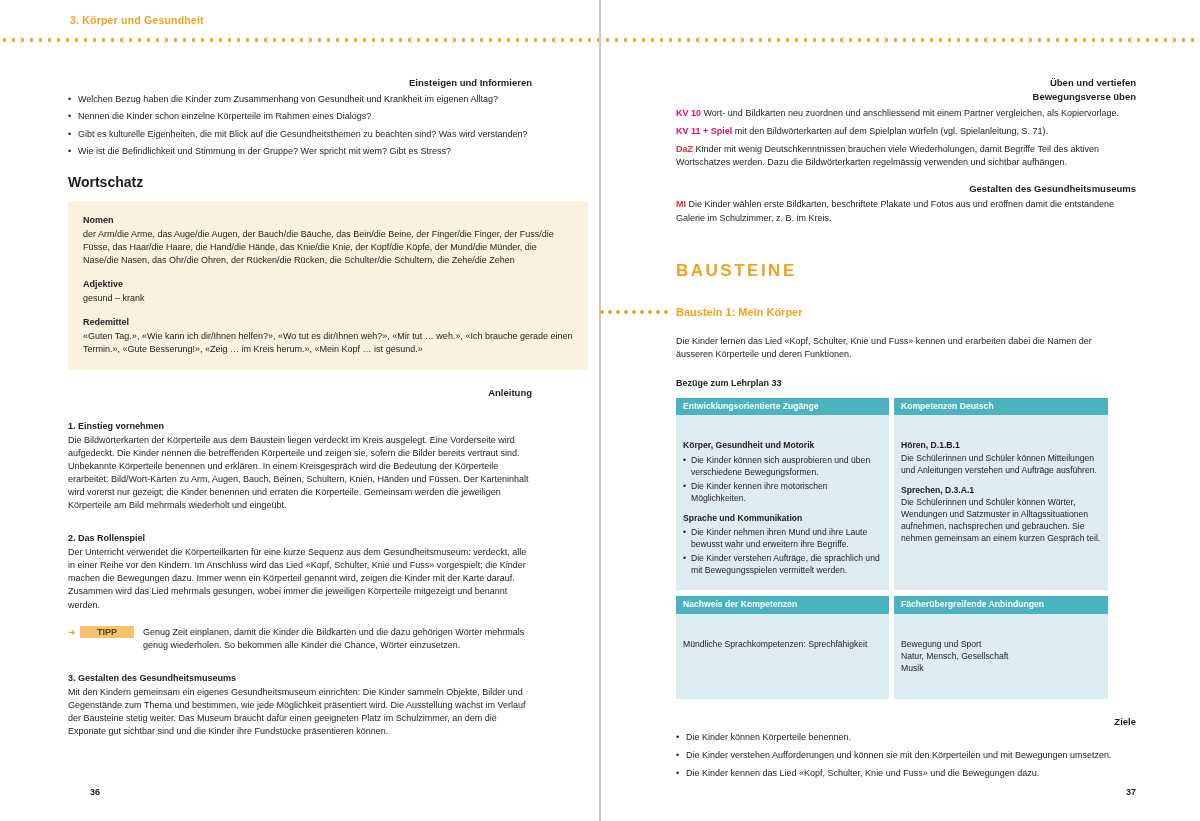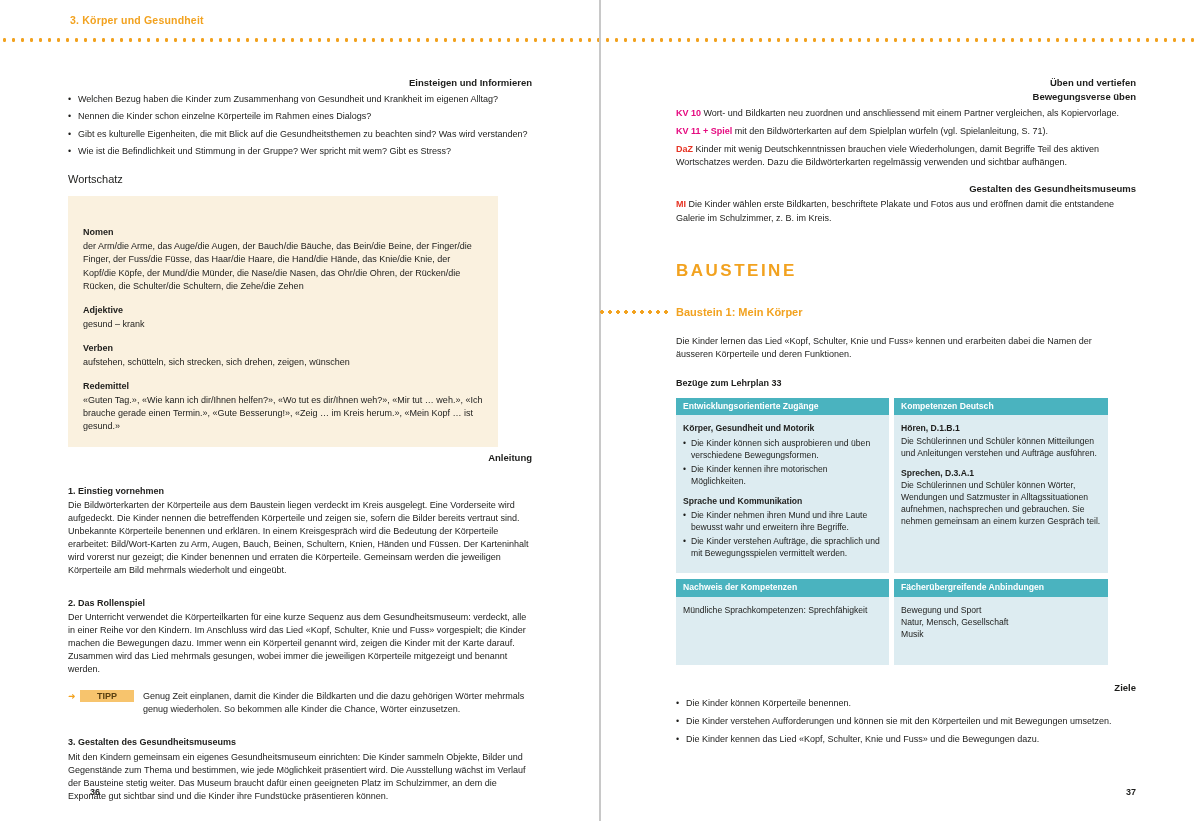--- a/index.html
+++ b/index.html
@@ -24,24 +24,24 @@
   .page-left{left:68px;width:464px;}
   .page-right{left:676px;width:460px;}
 
   .sec-title{font-weight:bold;font-size:9.5px;margin:0 0 3px 0;text-align:right;}
   .bullets{margin:0 0 0 0;}
   .bullet{display:flex;margin:0 0 4.5px 0;}
   .bullet .dot{width:10px;flex:0 0 10px;}
   .bullet .txt{flex:1;}
 
   
-  .wortschatz-title{font-weight:normal;font-size:11px;margin:14px 0 8px 0;}
+  .wortschatz-title{font-weight:bold;font-size:14px;margin:14px 0 8px 0;}
   .vocab-box{
-    background:#faf1df;width:430px;box-sizing:border-box;
-    padding:30px 15px 14px 15px;margin-bottom:4px;
+    background:#faf1df;width:520px;box-sizing:border-box;
+    padding:13px 15px 14px 15px;margin-bottom:16px;
   }
   .vocab-group{margin-bottom:11px;}
   .vocab-group:last-child{margin-bottom:0;}
   .vocab-label{font-weight:bold;display:block;margin-bottom:1px;}
 
   .step{margin-bottom:11px;margin-top:20px;}
   .step-title{font-weight:bold;margin-bottom:1px;}
   .step-text{}
 
   .tipp{display:flex;margin:14px 0 13px 0;}
@@ -79,21 +79,21 @@
   .lehrplan-label{font-weight:bold;margin:16px 0 8px 0;}
 
   .lp-table{width:432px;}
   .lp-grid{display:grid;grid-template-columns:213px 214px;column-gap:5px;}
   .lp-head{
     background:#4ab3bf;color:#ffffff;font-weight:bold;font-size:8.6px;
     padding:3px 7px;line-height:1.3;
   }
   .lp-cell{
     background:#ddecf1;font-size:8.6px;line-height:1.4;
-    padding:7px 7px 9px 7px;
+    padding:24px 7px 9px 7px;
   }
   .lp-cell.tall{min-height:142px;}
   .lp-cell.short{min-height:52px;}
   .lp-group{margin-bottom:8px;}
   .lp-group:last-child{margin-bottom:0;}
   .lp-group-title{font-weight:bold;}
   .lp-bullet{display:flex;margin-top:2px;}
   .lp-bullet .dot{width:8px;flex:0 0 8px;}
   .lp-bullet .txt{flex:1;}
   .gap6{height:6px;}
@@ -136,24 +136,20 @@
   <div class="vocab-box">
     <div class="vocab-group">
       <span class="vocab-label">Nomen</span>
       <span>der Arm/die Arme, das Auge/die Augen, der Bauch/die Bäuche, das Bein/die Beine, der Finger/die Finger, der Fuss/die Füsse, das Haar/die Haare, die Hand/die Hände, das Knie/die Knie, der Kopf/die Köpfe, der Mund/die Münder, die Nase/die Nasen, das Ohr/die Ohren, der Rücken/die Rücken, die Schulter/die Schultern, die Zehe/die Zehen</span>
     </div>
     <div class="vocab-group">
       <span class="vocab-label">Adjektive</span>
       <span>gesund – krank</span>
     </div>
     <div class="vocab-group">
-      <span class="vocab-label">Verben</span>
-      <span>aufstehen, schütteln, sich strecken, sich drehen, zeigen, wünschen</span>
-    </div>
-    <div class="vocab-group">
       <span class="vocab-label">Redemittel</span>
       <span>«Guten Tag.», «Wie kann ich dir/Ihnen helfen?», «Wo tut es dir/Ihnen weh?», «Mir tut … weh.», «Ich brauche gerade einen Termin.», «Gute Besserung!», «Zeig … im Kreis herum.», «Mein Kopf … ist gesund.»</span>
     </div>
   </div>
 
   <div class="sec-title">Anleitung</div>
 
   <div class="step">
     <div class="step-title">1. Einstieg vornehmen</div>
     <div class="step-text">Die Bildwörterkarten der Körperteile aus dem Baustein liegen verdeckt im Kreis ausgelegt. Eine Vorderseite wird aufgedeckt. Die Kinder nennen die betreffenden Körperteile und zeigen sie, sofern die Bilder bereits vertraut sind. Unbekannte Körperteile benennen und erklären. In einem Kreisgespräch wird die Bedeutung der Körperteile erarbeitet: Bild/Wort-Karten zu Arm, Augen, Bauch, Beinen, Schultern, Knien, Händen und Füssen. Der Karteninhalt wird vorerst nur gezeigt; die Kinder benennen und erraten die Körperteile. Gemeinsam werden die jeweiligen Körperteile am Bild mehrmals wiederholt und eingeübt.</div>

